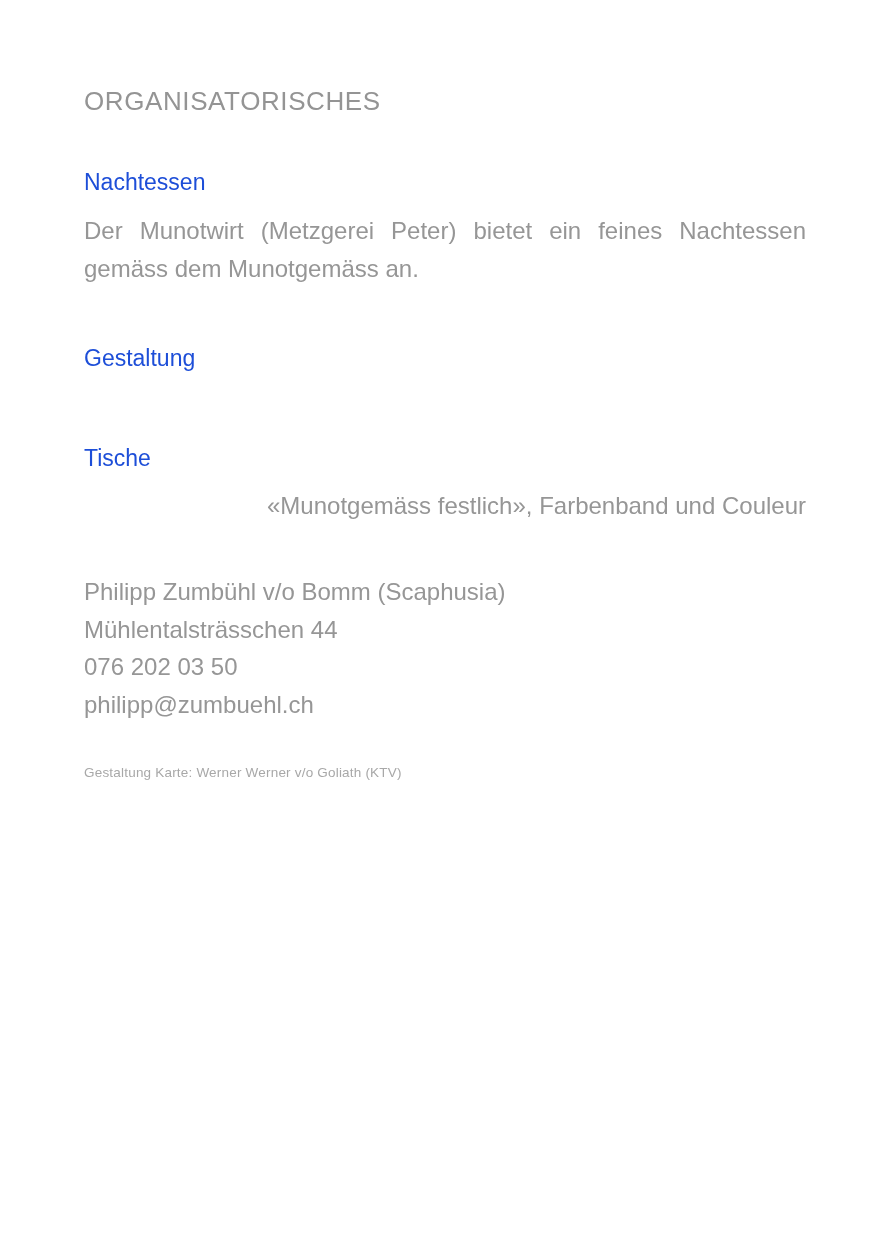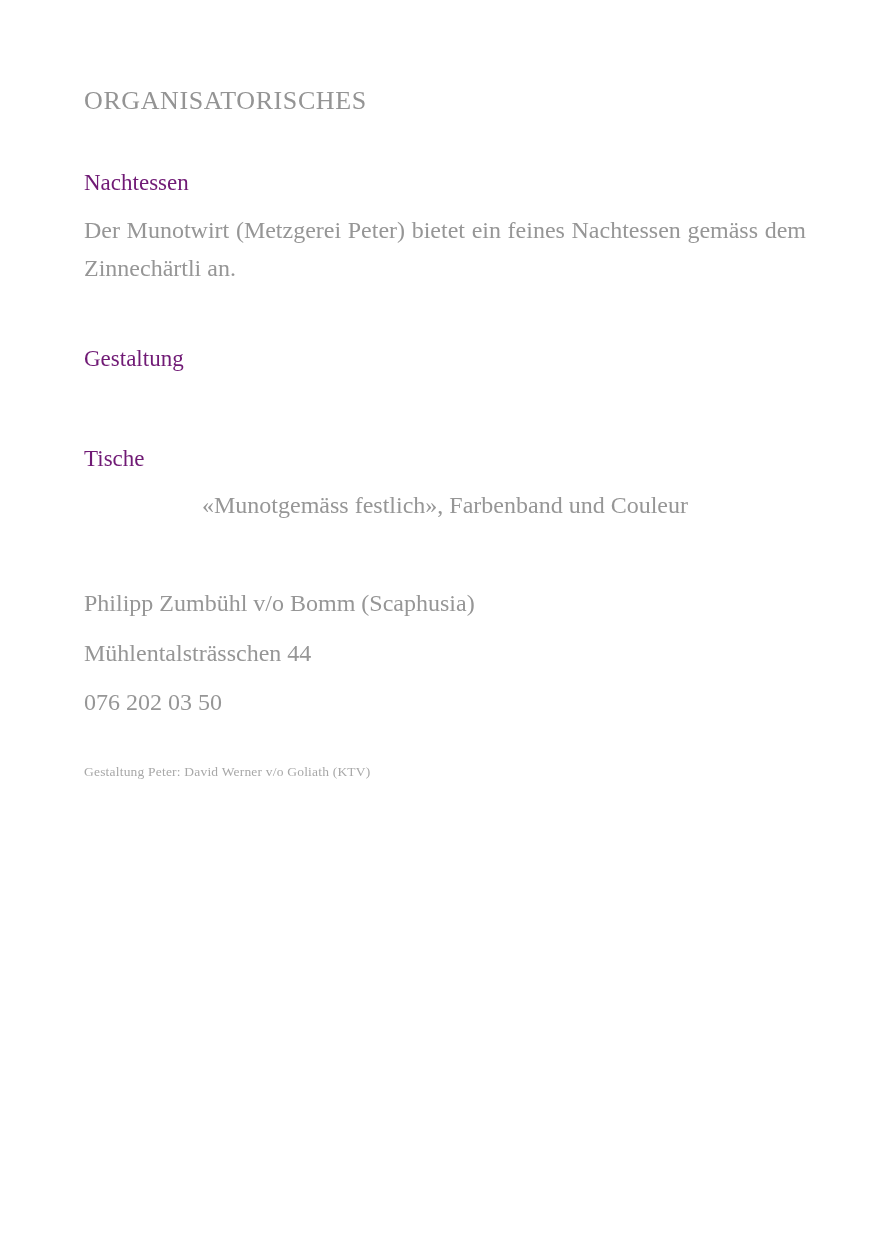--- a/index.html
+++ b/index.html
@@ -13,21 +13,20 @@
     font-family: "Liberation Sans", sans-serif;
     color: #8c8c8c;
     -webkit-font-smoothing: antialiased;
   }
   .page {
     position: relative;
     width: 760px;
     height: 1258px;
     box-sizing: border-box;
     padding: 0 108px;
-    font-family: Liberation Serif, serif;
   }
   .doc-title {
     position: absolute;
     left: 84px;
     top: 86px;
     font-size: 26px;
     font-weight: 400;
     letter-spacing: 0.6px;
     color: #949494;
     margin: 0;
@@ -37,21 +36,21 @@
     left: 84px;
     top: 168px;
     width: 722px;
   }
   .section {
     margin-bottom: 0;
   }
   .section-heading {
     font-size: 23px;
     font-weight: 400;
-    color: #701a75;
+    color: #1d4ed8;
     margin: 0 0 14px 0;
     line-height: 1.3;
   }
   .para {
     font-size: 24px;
     line-height: 1.58;
     color: #969696;
     margin: 0 0 6px 0;
     text-align: justify;
     text-justify: inter-word;
@@ -60,30 +59,29 @@
   .para:last-child {
     margin-bottom: 0;
   }
   .gap-lg {
     height: 56px;
   }
   .gap-md {
     height: 48px;
   }
   .para-nojustify {
-    text-align: center;
+    text-align: right;
   }
   .address {
     font-size: 24px;
     line-height: 1.56;
     color: #969696;
   }
   .address div {
     white-space: pre;
-    margin-top: 12px;
   }
   .credit {
     font-size: 13.5px;
     color: #a8a8a8;
     letter-spacing: 0.2px;
   }
   .block-spacer-credit {
     height: 42px;
   }
 </style>
@@ -91,21 +89,21 @@
 <body>
 
 <div class="page">
 
   <h1 class="doc-title">ORGANISATORISCHES</h1>
 
   <div class="content">
 
     <div class="section">
       <div class="section-heading">Nachtessen</div>
-      <p class="para">Der Munotwirt (Metzgerei Peter) bietet ein feines Nachtessen gemäss dem Zinnechärtli an.</p>
+      <p class="para">Der Munotwirt (Metzgerei Peter) bietet ein feines Nachtessen gemäss dem Munotgemäss an.</p>
     </div>
 
     <div class="gap-lg"></div>
 
     <div class="section">
       <div class="section-heading">Gestaltung</div>
     </div>
 
     <div class="gap-lg"></div>
 
@@ -113,20 +111,21 @@
       <div class="section-heading">Tische</div>
       <p class="para para-nojustify">«Munotgemäss festlich», Farbenband und Couleur</p>
     </div>
 
     <div class="gap-md"></div>
 
     <div class="address">
       <div>Philipp Zumbühl v/o Bomm (Scaphusia)</div>
       <div>Mühlentalsträsschen 44</div>
       <div>076 202 03 50</div>
+      <div>philipp@zumbuehl.ch</div>
     </div>
 
     <div class="block-spacer-credit"></div>
 
-    <div class="credit">Gestaltung Peter: David Werner v/o Goliath (KTV)</div>
+    <div class="credit">Gestaltung Karte: Werner Werner v/o Goliath (KTV)</div>
 
   </div>
 </div>
 
 </body></html>

